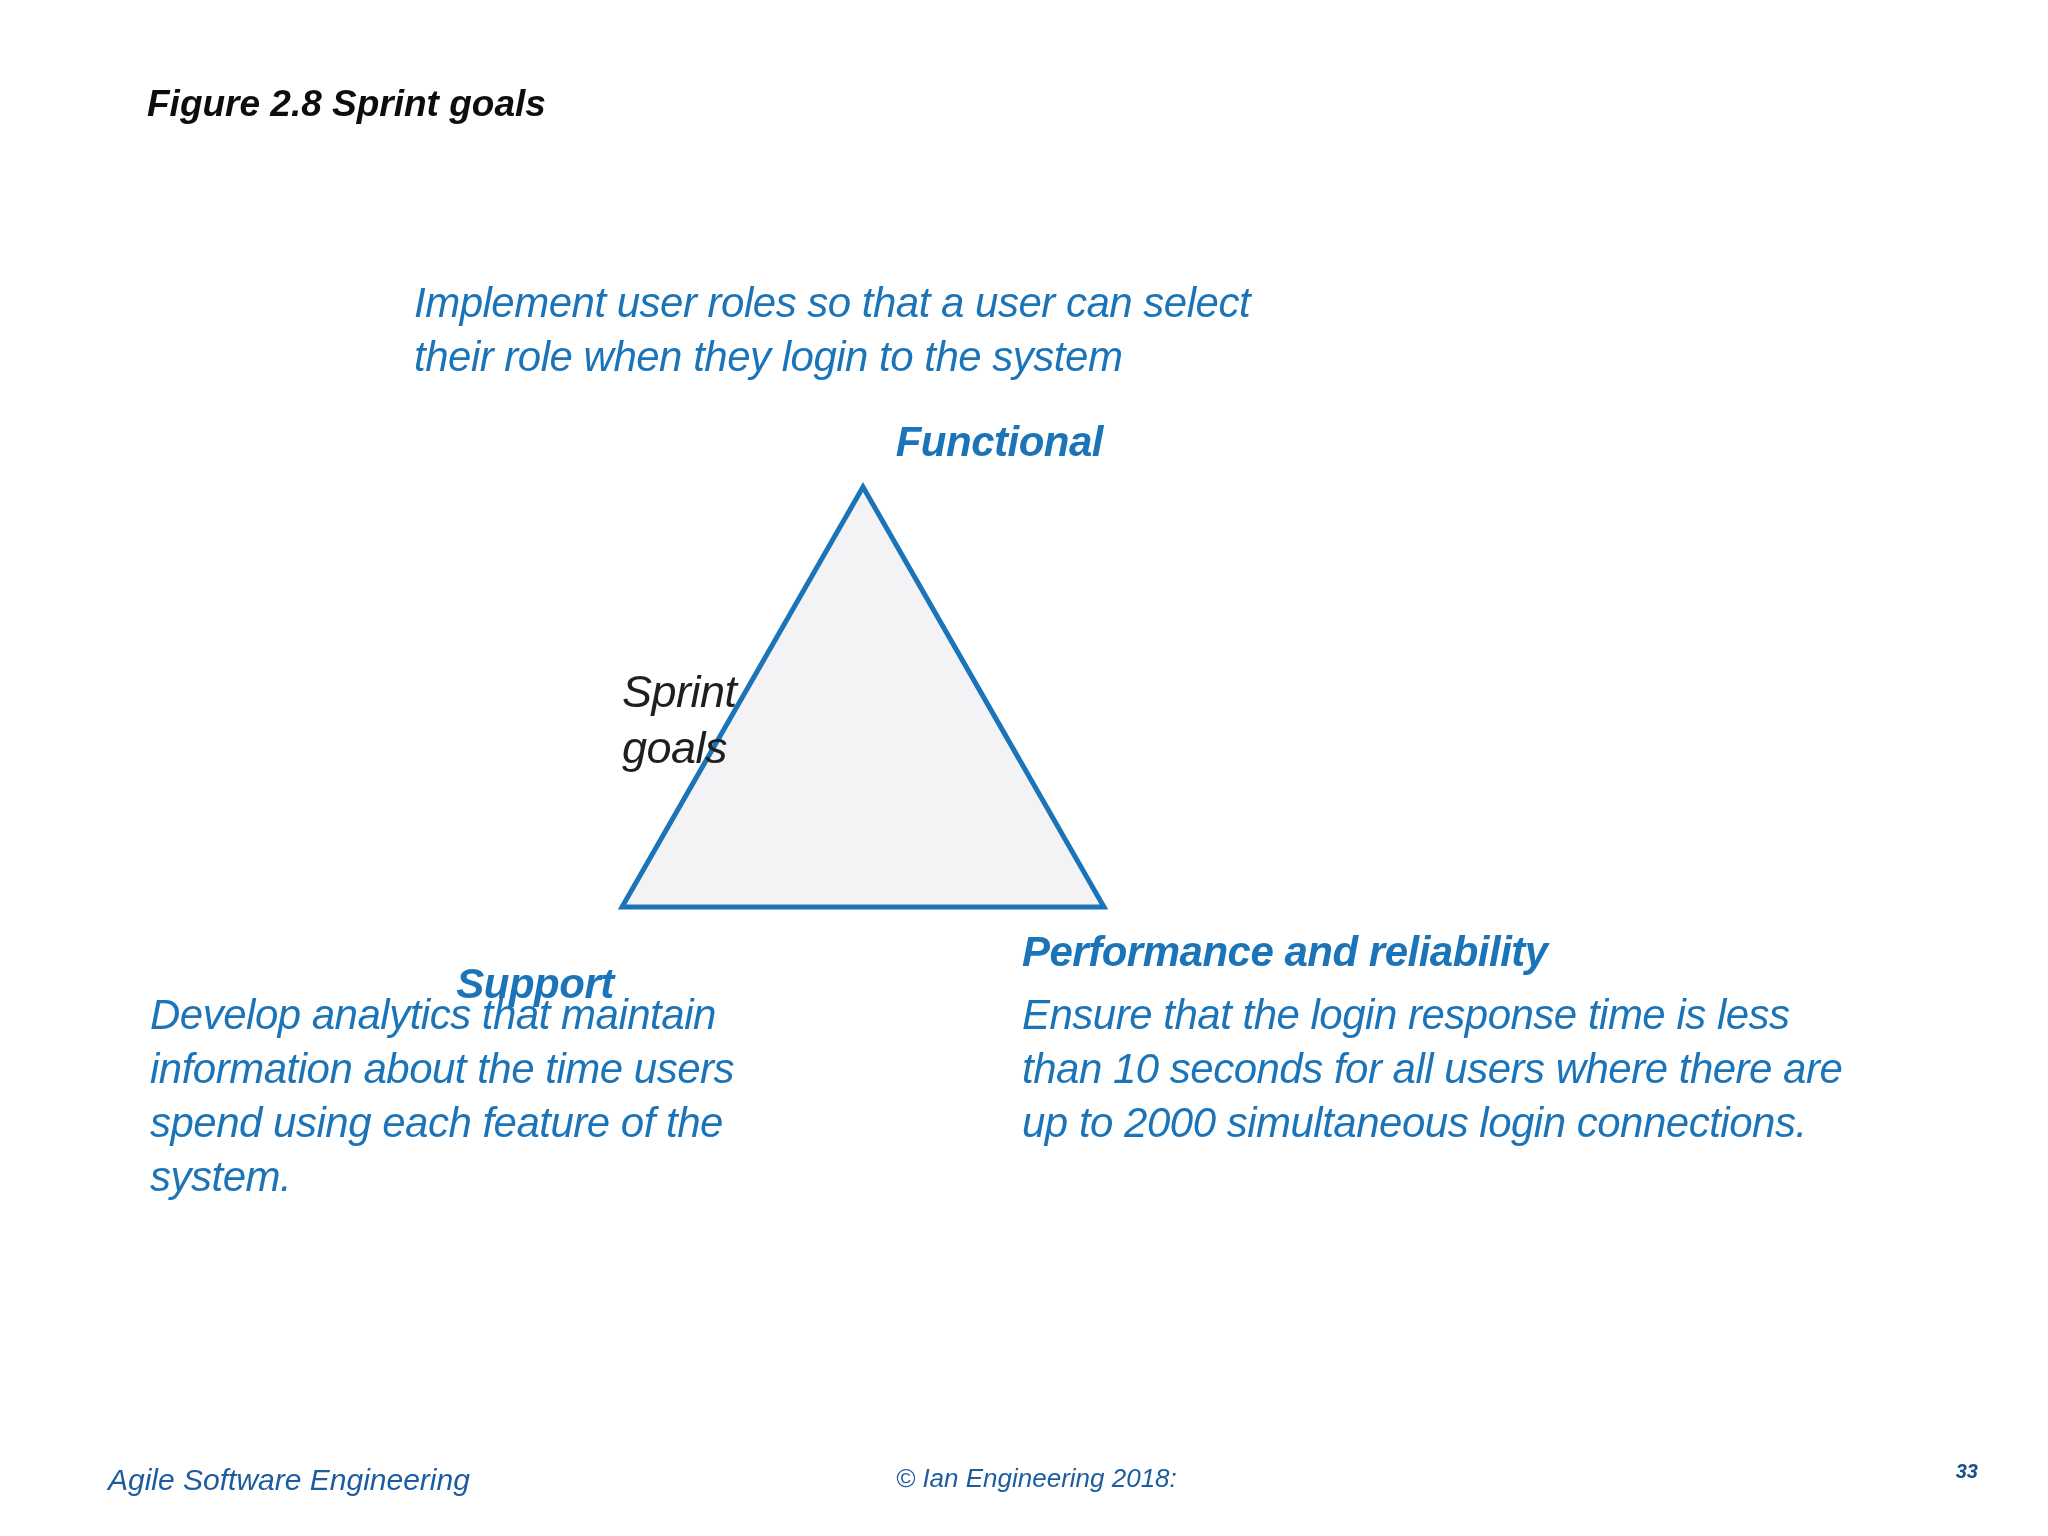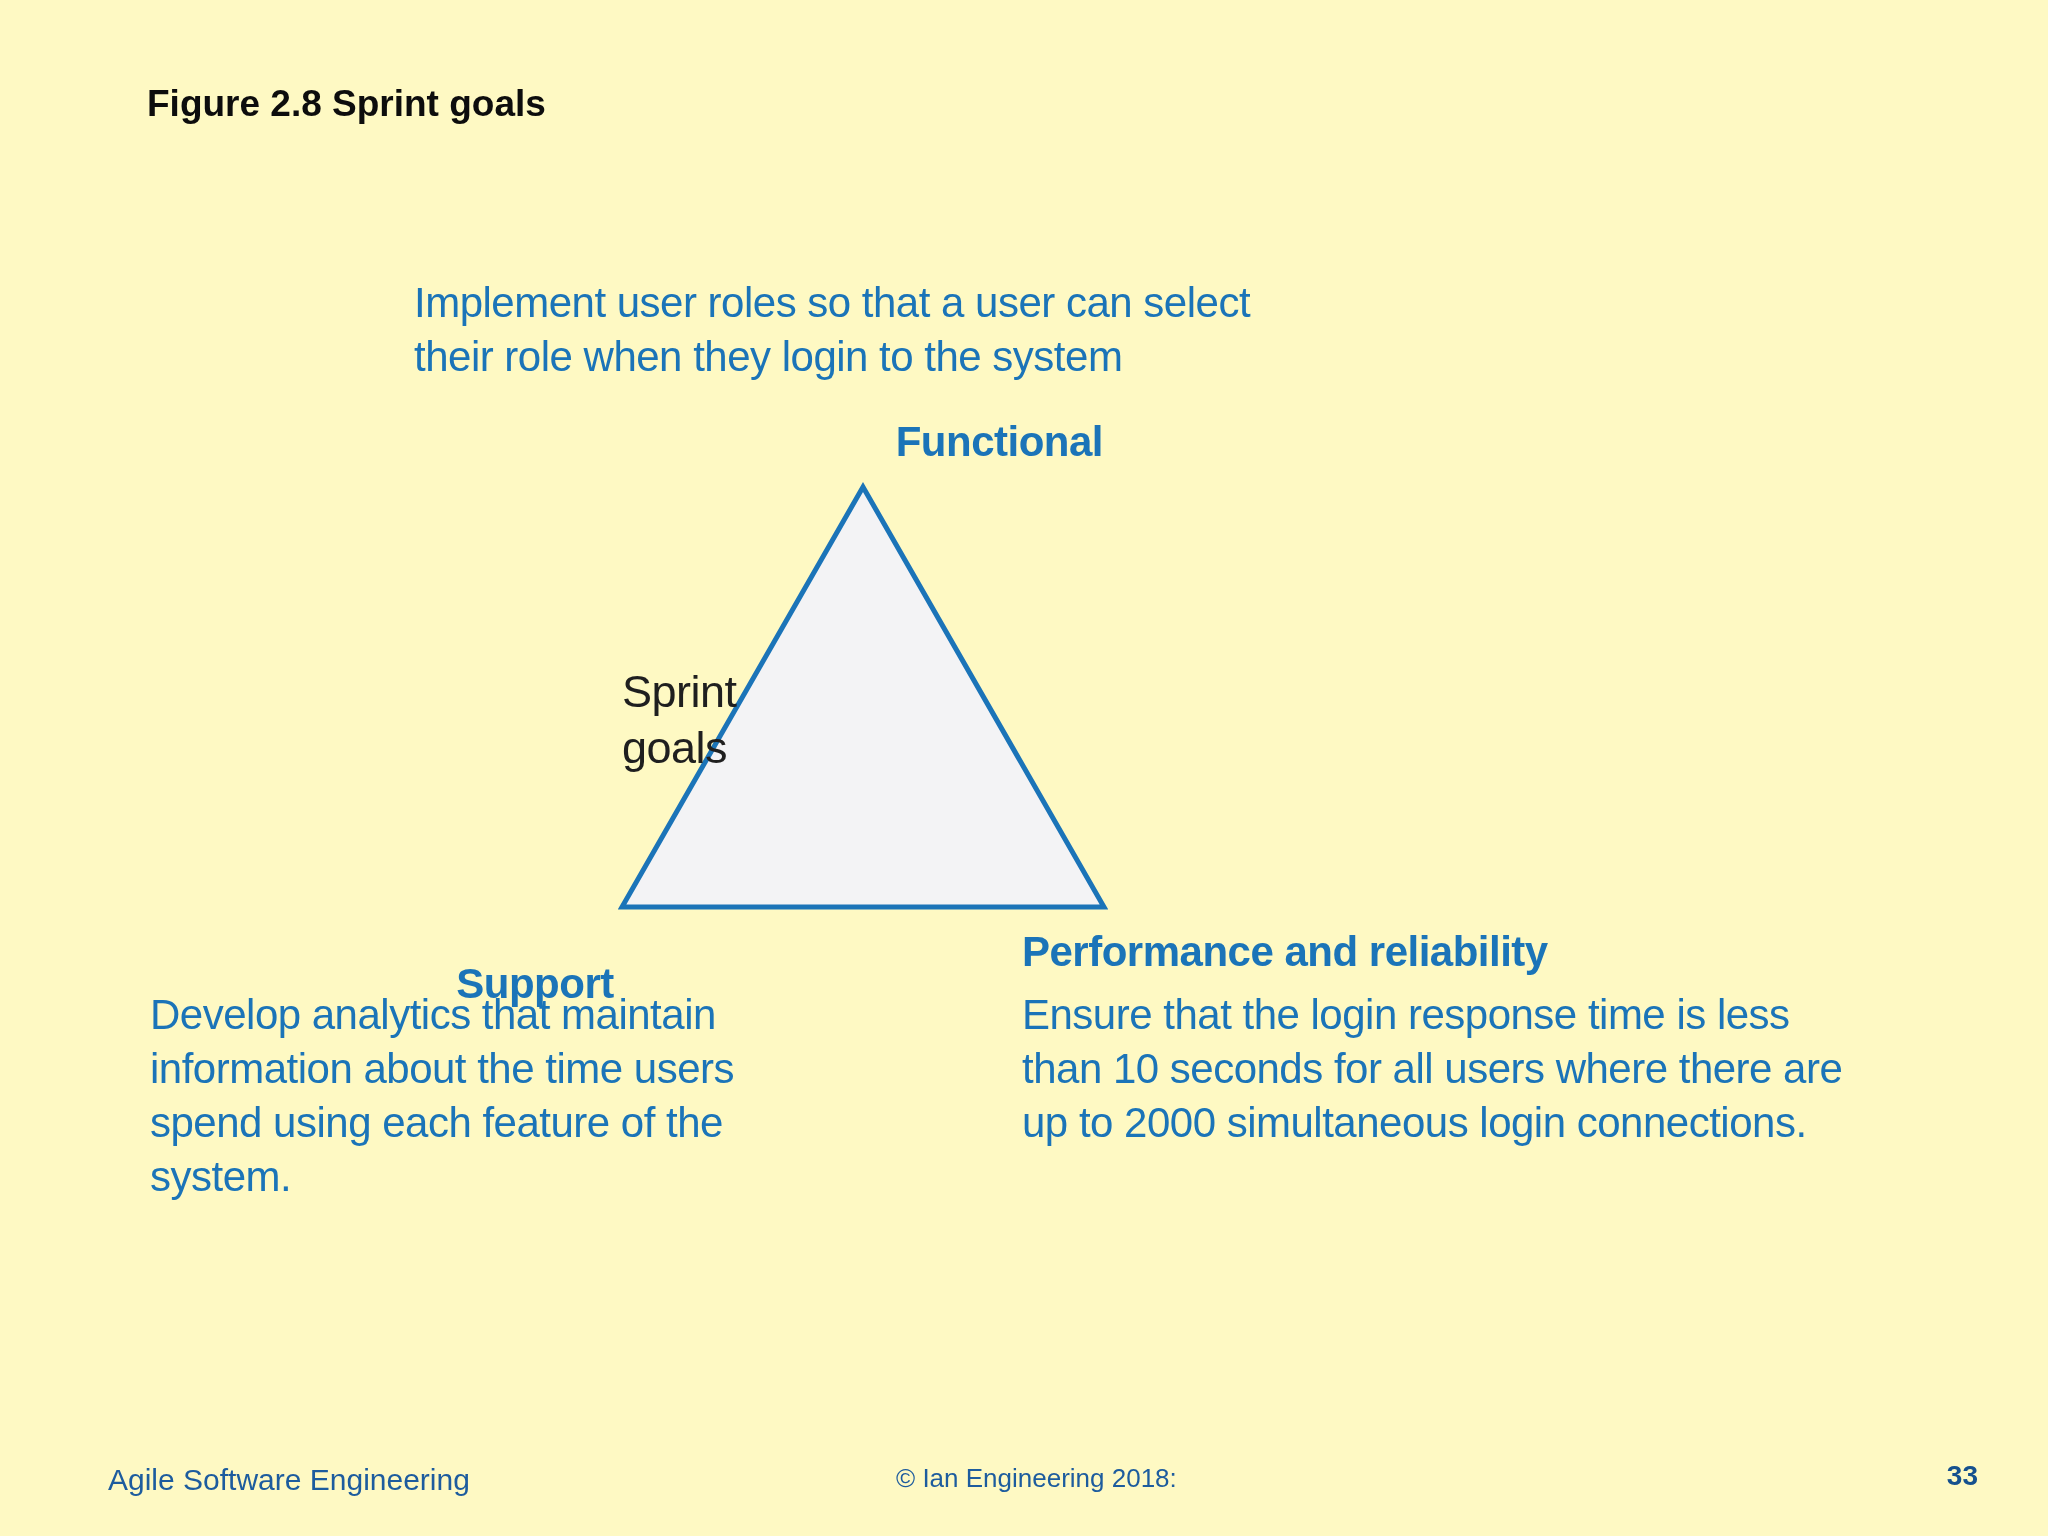--- a/index.html
+++ b/index.html
@@ -10,21 +10,22 @@
     width: 2048px;
     height: 1536px;
     background: #e9e9ea;
     font-family: "Liberation Sans", sans-serif;
     position: relative;
     overflow: hidden;
   }
   .slide {
     position: absolute;
     inset: 0;
-    background: #fef9c3;
+    background: #ffffff;
+    font-style: italic;
   }
   .title {
     position: absolute;
     left: 147px;
     top: 83px;
     font-size: 37px;
     font-weight: bold;
     color: #0d0d0d;
     letter-spacing: 0px;
   }
@@ -112,21 +113,21 @@
     position: absolute;
     left: 896px;
     top: 1463px;
     font-size: 26px;
     color: #1d5c9e;
   }
   .footer-page {
     position: absolute;
     right: 70px;
     top: 1460px;
-    font-size: 28px;
+    font-size: 20px;
     font-weight: bold;
     color: #16518e;
   }
 </style>
 </head>
 <body>
 
 <div class="slide">
 
   <div class="title">Figure 2.8 Sprint goals</div>

